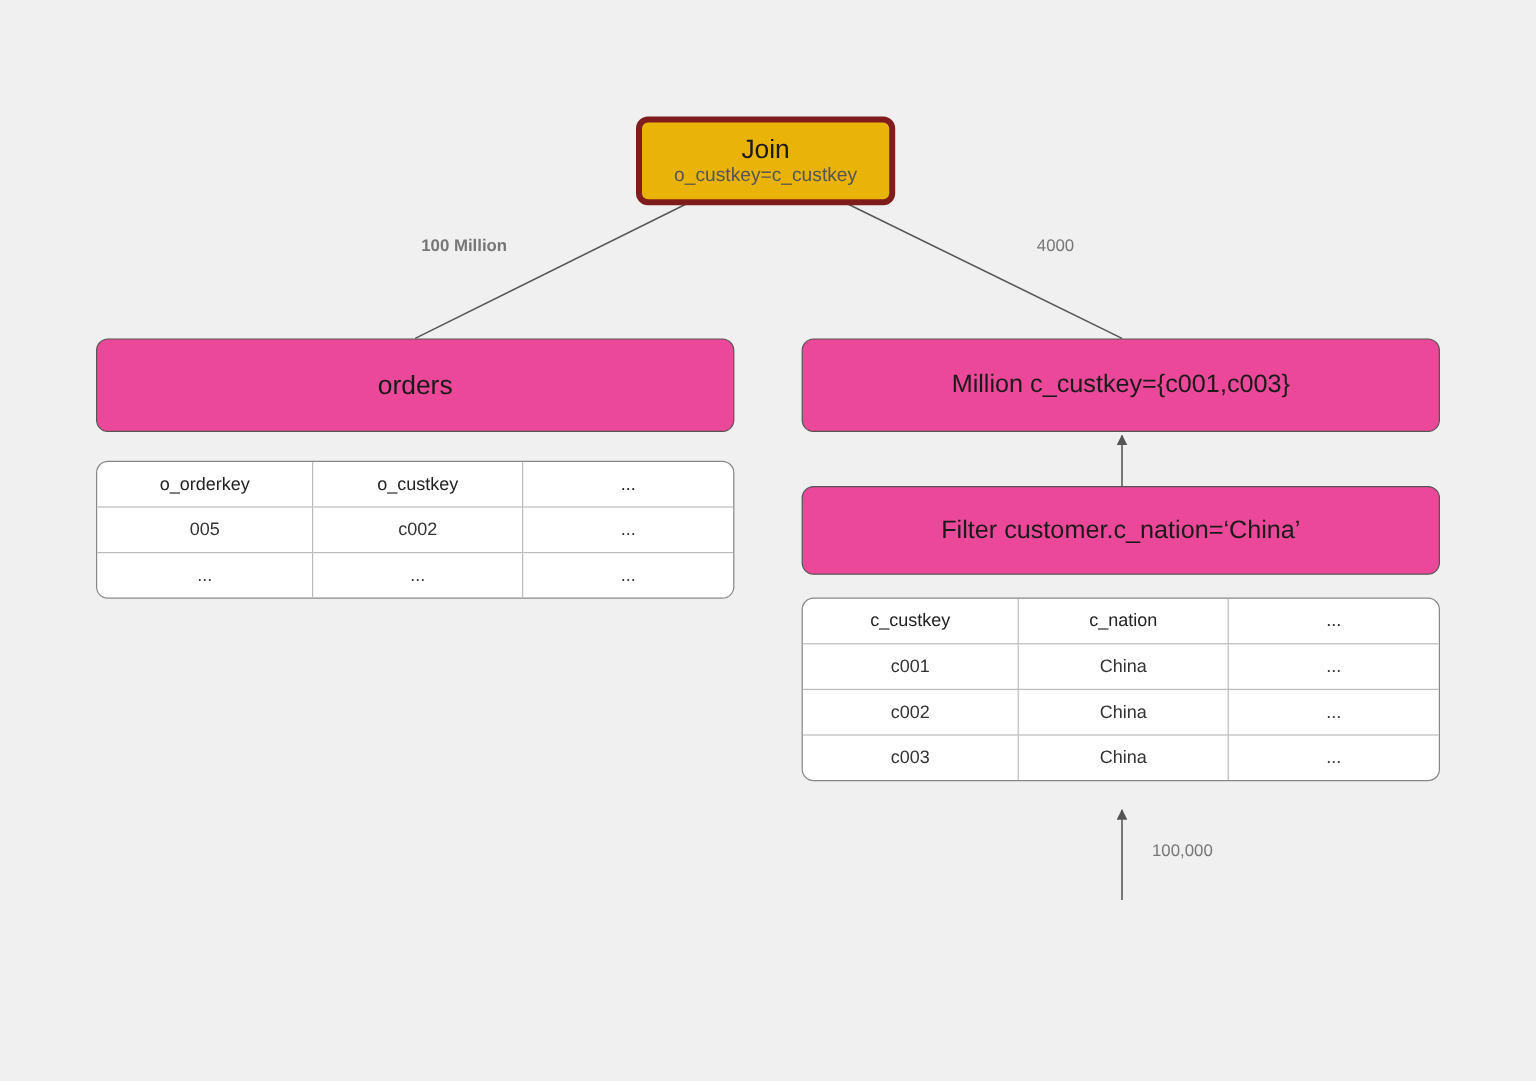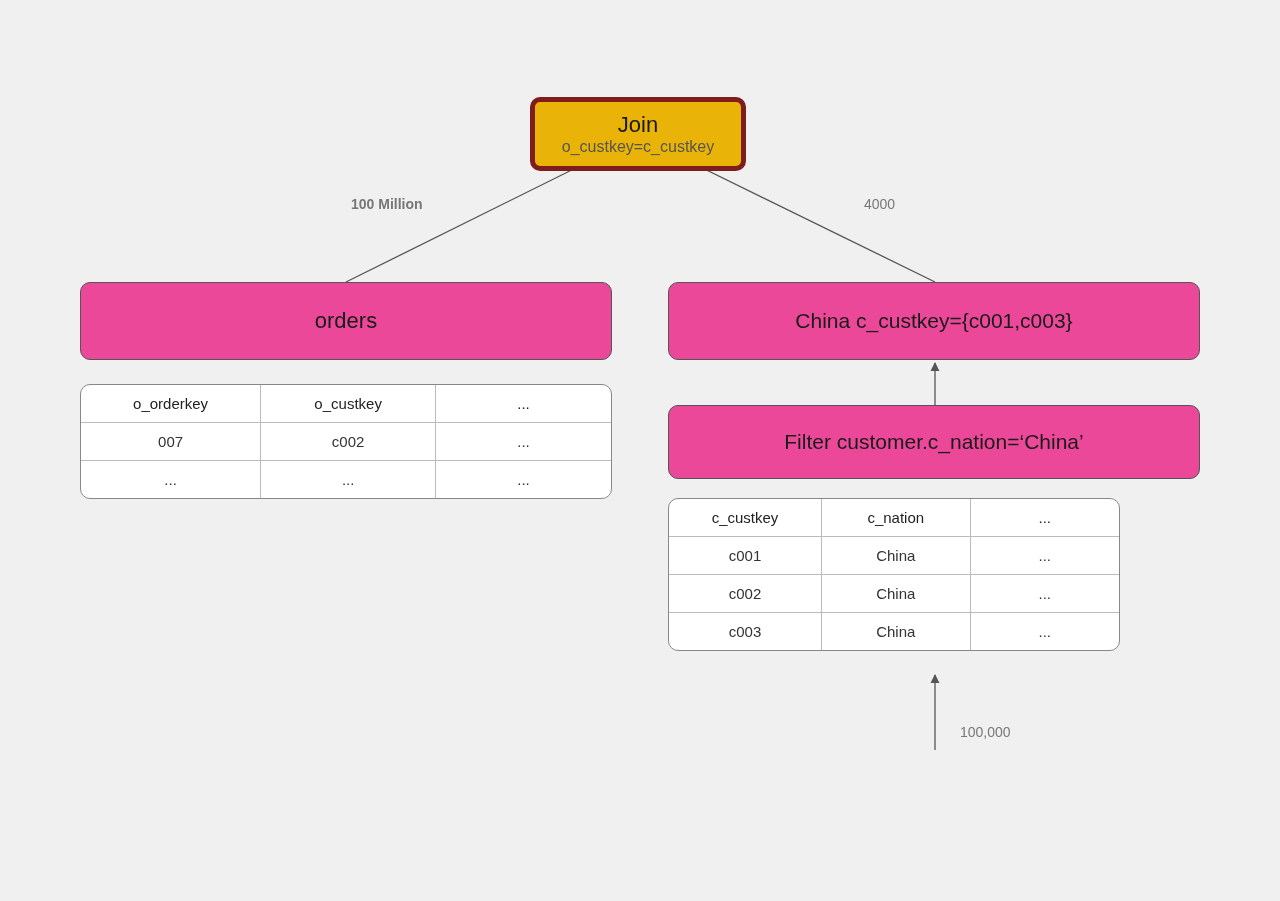--- a/index.html
+++ b/index.html
@@ -81,62 +81,62 @@
     <line x1="935" y1="750" x2="935" y2="675" stroke="#555" stroke-width="1.3" marker-end="url(#ah)"></line>
   </svg>
 
   <div class="node join" style="left:530px; top:80px; width:216px; height:74px;">
     <div class="node-title">Join</div>
     <div class="node-sub">o_custkey=c_custkey</div>
   </div>
 
   <div class="edge-label" style="left:351px; top:196px;font-weight:bold;">100 Million</div>
   <div class="edge-label" style="left:848px; top:196px;margin-left:16px;">4000</div>
-  <div class="edge-label" style="left:960px; top:724px;">100,000</div>
+  <div class="edge-label" style="left:960px; top:700px;">100,000</div>
 
   <div class="node" style="left:80px; top:282px; width:532px; height:78px;">
     <div class="node-title">orders</div>
   </div>
 
   <table class="data" id="orders_table" style="left:80px; top:384px; width:532px;">
     <colgroup>
         <col style="width:34%">
         <col style="width:33%">
         <col style="width:33%">
       </colgroup>
   <thead>
         <tr>
           <th>o_orderkey</th>
           <th>o_custkey</th>
           <th>...</th>
         </tr>
       </thead>
       <tbody>
         <tr>
-          <td>007</td>
+          <td>005</td>
           <td>c002</td>
           <td>...</td>
         </tr>
         <tr>
           <td>...</td>
           <td>...</td>
           <td>...</td>
         </tr>
       </tbody>
     </table>
 
   <div class="node" style="left:668px; top:282px; width:532px; height:78px;">
-    <div class="node-med">China c_custkey={c001,c003}</div>
+    <div class="node-med">Million c_custkey={c001,c003}</div>
   </div>
 
   <div class="node" style="left:668px; top:405px; width:532px; height:74px;">
     <div class="node-med">Filter customer.c_nation=‘China’</div>
   </div>
 
-  <table class="data" id="customer_table" style="left:668px; top:498px; width:452px;">
+  <table class="data" id="customer_table" style="left:668px; top:498px; width:532px;">
     <colgroup>
         <col style="width:34%">
         <col style="width:33%">
         <col style="width:33%">
       </colgroup>
   <thead>
         <tr>
           <th>c_custkey</th>
           <th>c_nation</th>
           <th>...</th>

